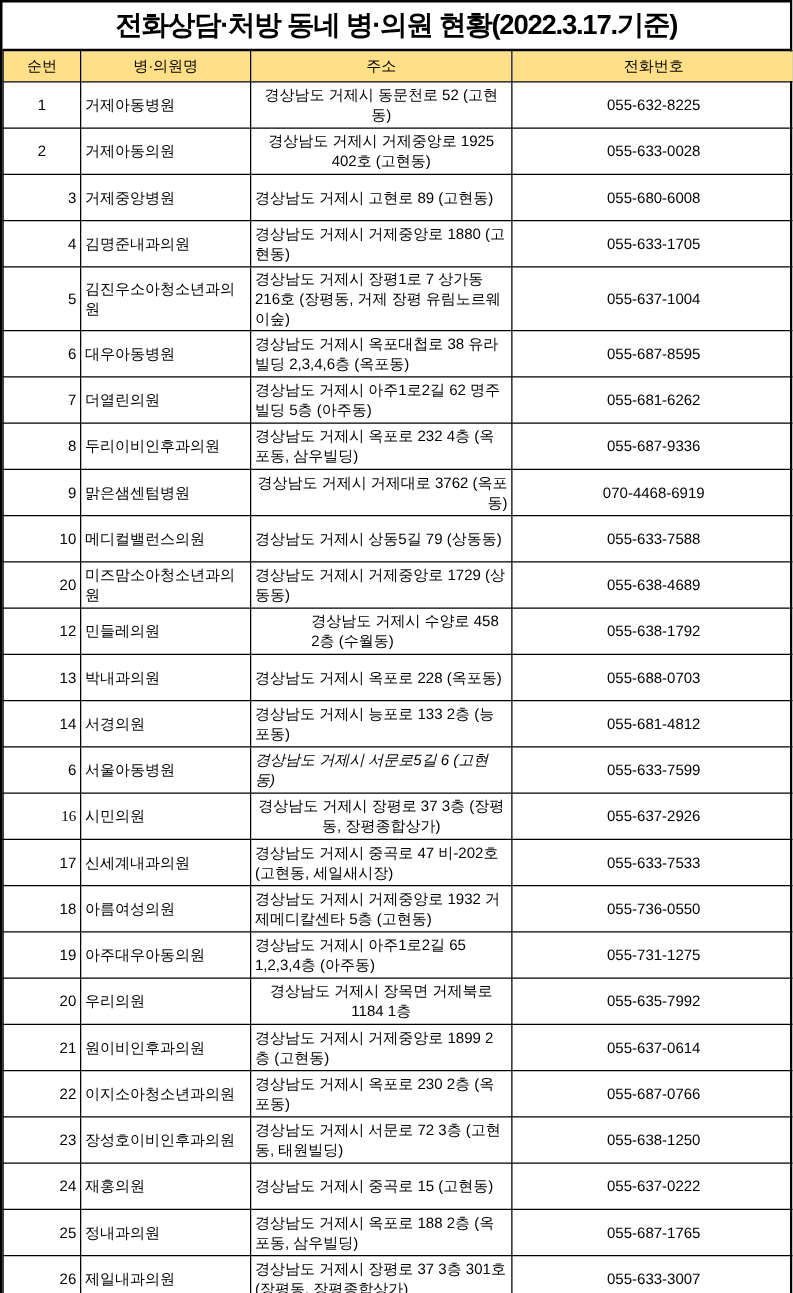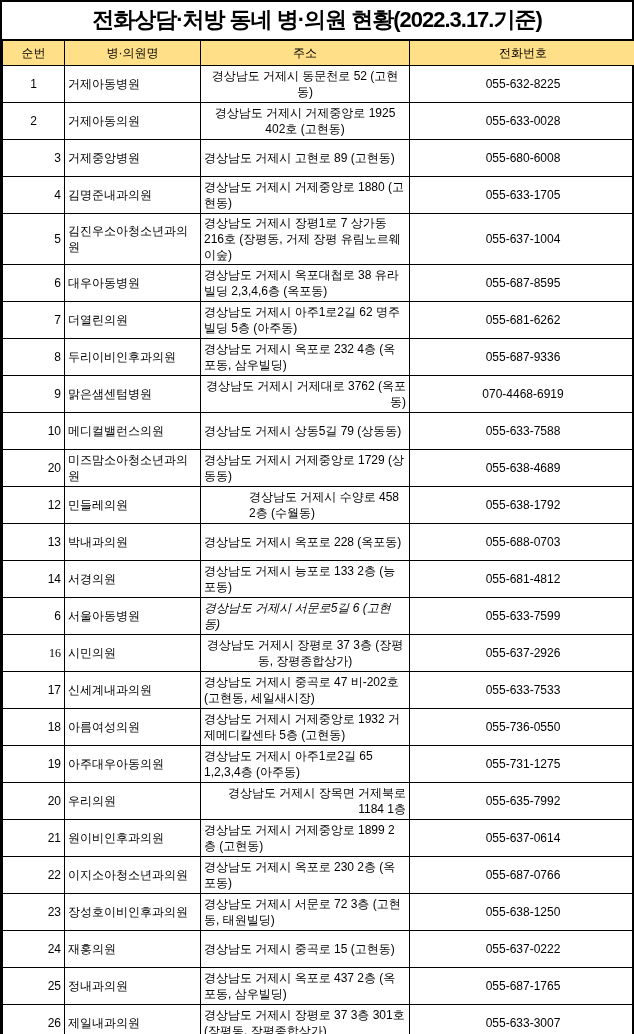--- a/index.html
+++ b/index.html
@@ -193,21 +193,21 @@
   </tr>
           <tr class="data-row">
     <td class="cell-no" style="text-align: right;">19</td>
     <td class="cell-name">아주대우아동의원</td>
     <td class="cell-addr" style="text-align: left;">경상남도 거제시 아주1로2길 65 1,2,3,4층 (아주동)</td>
     <td class="cell-phone">055-731-1275</td>
   </tr>
           <tr class="data-row">
     <td class="cell-no" style="text-align: right;">20</td>
     <td class="cell-name">우리의원</td>
-    <td class="cell-addr" style="text-align: right;">경상남도 거제시 장목면 거제북로 1184 1층</td>
+    <td class="cell-addr" style="text-align: center;">경상남도 거제시 장목면 거제북로 1184 1층</td>
     <td class="cell-phone">055-635-7992</td>
   </tr>
           <tr class="data-row">
     <td class="cell-no" style="text-align: right;">21</td>
     <td class="cell-name">원이비인후과의원</td>
     <td class="cell-addr" style="text-align: left;">경상남도 거제시 거제중앙로 1899 2층 (고현동)</td>
     <td class="cell-phone">055-637-0614</td>
   </tr>
           <tr class="data-row">
     <td class="cell-no" style="text-align: right;">22</td>
@@ -223,21 +223,21 @@
   </tr>
           <tr class="data-row">
     <td class="cell-no" style="text-align: right;">24</td>
     <td class="cell-name">재홍의원</td>
     <td class="cell-addr" style="text-align: left;">경상남도 거제시 중곡로 15 (고현동)</td>
     <td class="cell-phone">055-637-0222</td>
   </tr>
           <tr class="data-row">
     <td class="cell-no" style="text-align: right;">25</td>
     <td class="cell-name">정내과의원</td>
-    <td class="cell-addr" style="text-align: left;">경상남도 거제시 옥포로 437 2층 (옥포동, 삼우빌딩)</td>
+    <td class="cell-addr" style="text-align: left;">경상남도 거제시 옥포로 188 2층 (옥포동, 삼우빌딩)</td>
     <td class="cell-phone">055-687-1765</td>
   </tr>
           <tr class="data-row">
     <td class="cell-no" style="text-align: right;">26</td>
     <td class="cell-name">제일내과의원</td>
     <td class="cell-addr" style="text-align: left;">경상남도 거제시 장평로 37 3층 301호 (장평동, 장평종합상가)</td>
     <td class="cell-phone">055-633-3007</td>
   </tr>
         </tbody>
     </table>

